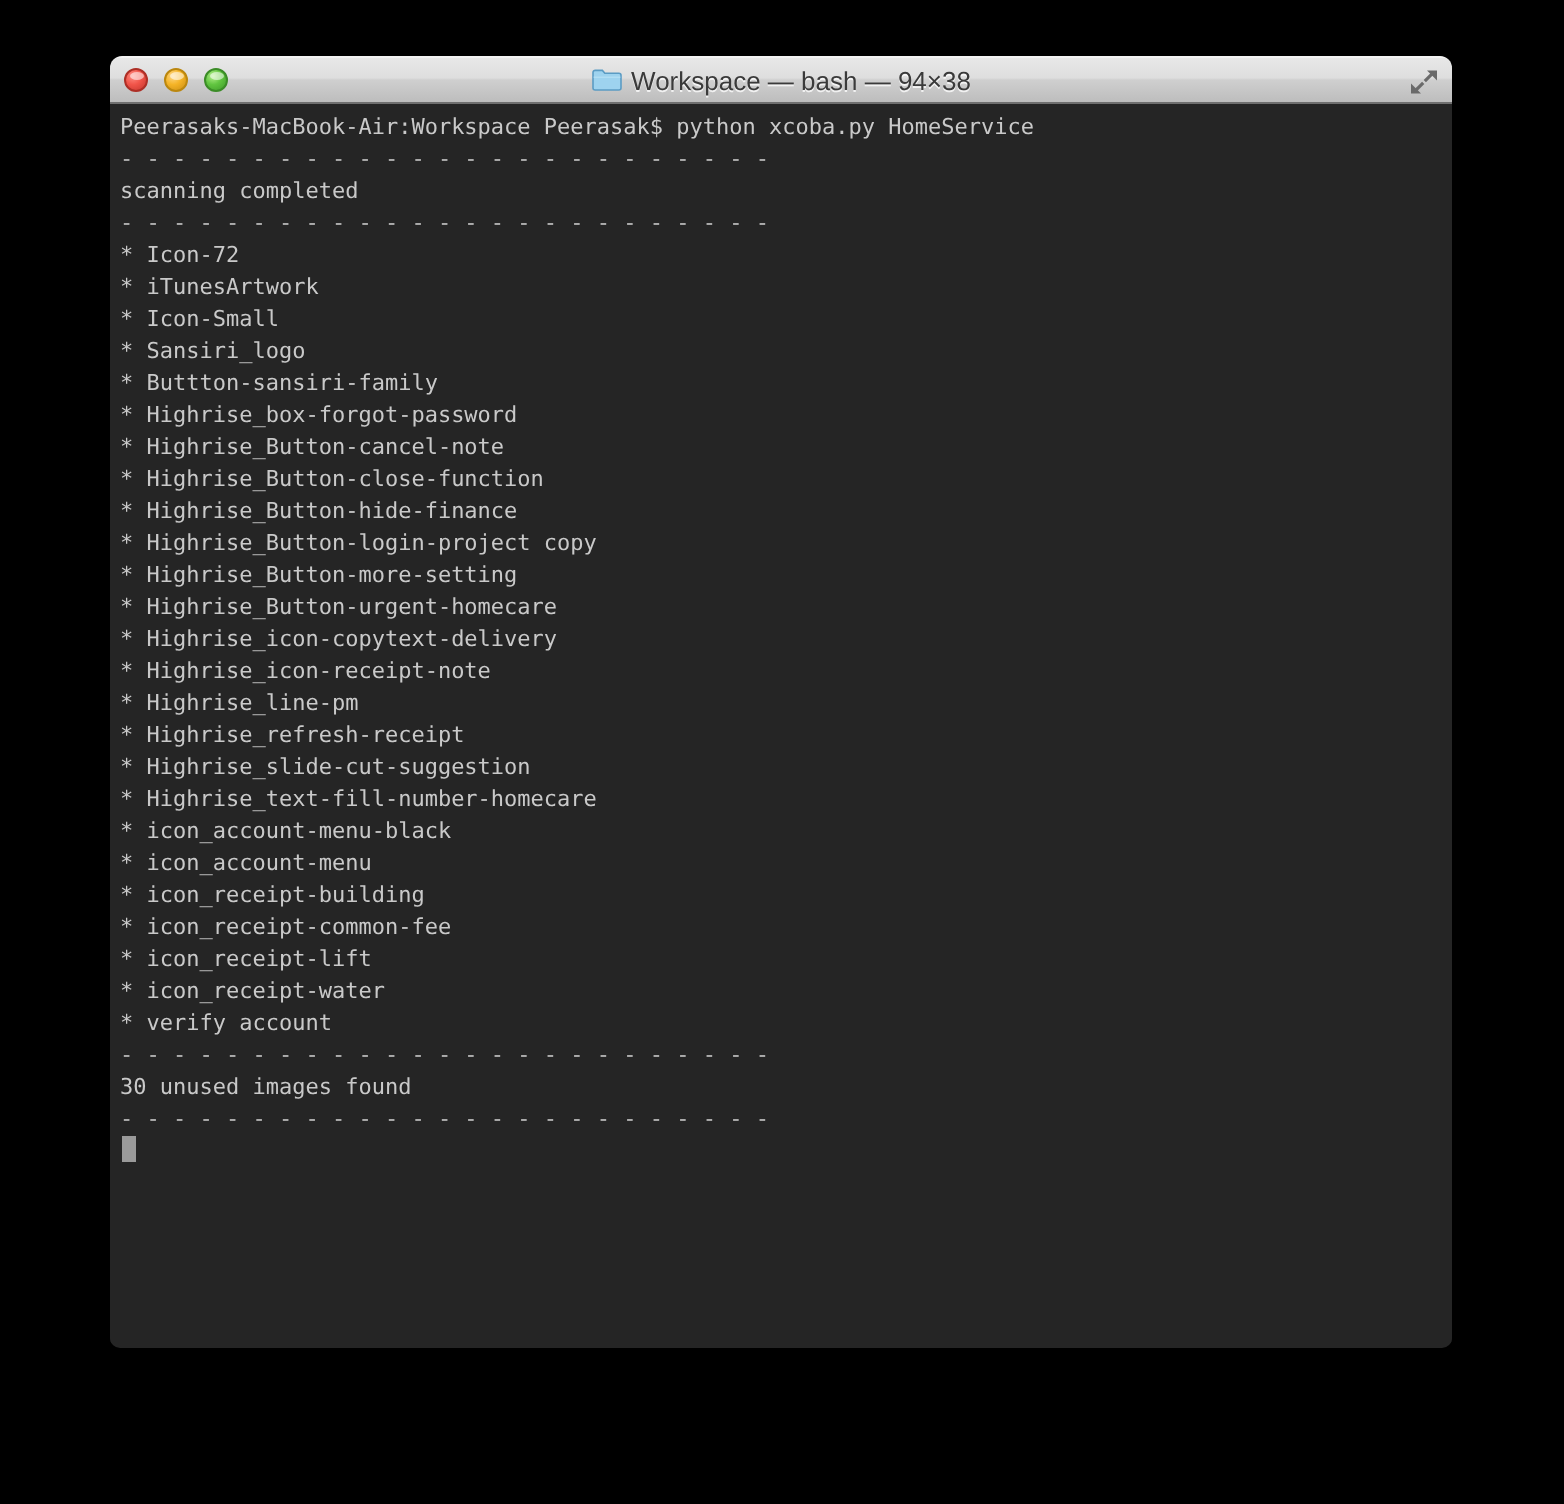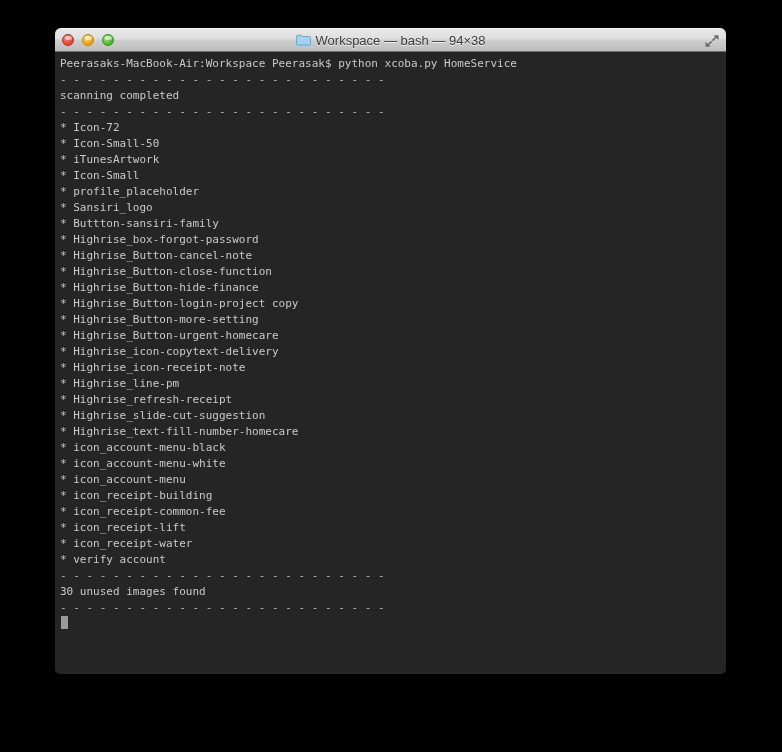--- a/index.html
+++ b/index.html
@@ -167,41 +167,38 @@
 
   <div id="terminal-body">
 
     <div class="line">Peerasaks-MacBook-Air:Workspace Peerasak$ python xcoba.py HomeService</div>
     <div class="line separator">- - - - - - - - - - - - - - - - - - - - - - - - -</div>
     <div class="line">scanning completed</div>
     <div class="line separator">- - - - - - - - - - - - - - - - - - - - - - - - -</div>
 
     <div id="unused-image-list">
         <div class="line">* Icon-72</div>
-        <div class="line">* Icon-Small-50</div>
         <div class="line">* iTunesArtwork</div>
         <div class="line">* Icon-Small</div>
-        <div class="line">* profile_placeholder</div>
         <div class="line">* Sansiri_logo</div>
         <div class="line">* Buttton-sansiri-family</div>
         <div class="line">* Highrise_box-forgot-password</div>
         <div class="line">* Highrise_Button-cancel-note</div>
         <div class="line">* Highrise_Button-close-function</div>
         <div class="line">* Highrise_Button-hide-finance</div>
         <div class="line">* Highrise_Button-login-project copy</div>
         <div class="line">* Highrise_Button-more-setting</div>
         <div class="line">* Highrise_Button-urgent-homecare</div>
         <div class="line">* Highrise_icon-copytext-delivery</div>
         <div class="line">* Highrise_icon-receipt-note</div>
         <div class="line">* Highrise_line-pm</div>
         <div class="line">* Highrise_refresh-receipt</div>
         <div class="line">* Highrise_slide-cut-suggestion</div>
         <div class="line">* Highrise_text-fill-number-homecare</div>
         <div class="line">* icon_account-menu-black</div>
-        <div class="line">* icon_account-menu-white</div>
         <div class="line">* icon_account-menu</div>
         <div class="line">* icon_receipt-building</div>
         <div class="line">* icon_receipt-common-fee</div>
         <div class="line">* icon_receipt-lift</div>
         <div class="line">* icon_receipt-water</div>
         <div class="line">* verify account</div>
       </div>
 
     <div class="line separator">- - - - - - - - - - - - - - - - - - - - - - - - -</div>
     <div class="line">30 unused images found</div>

